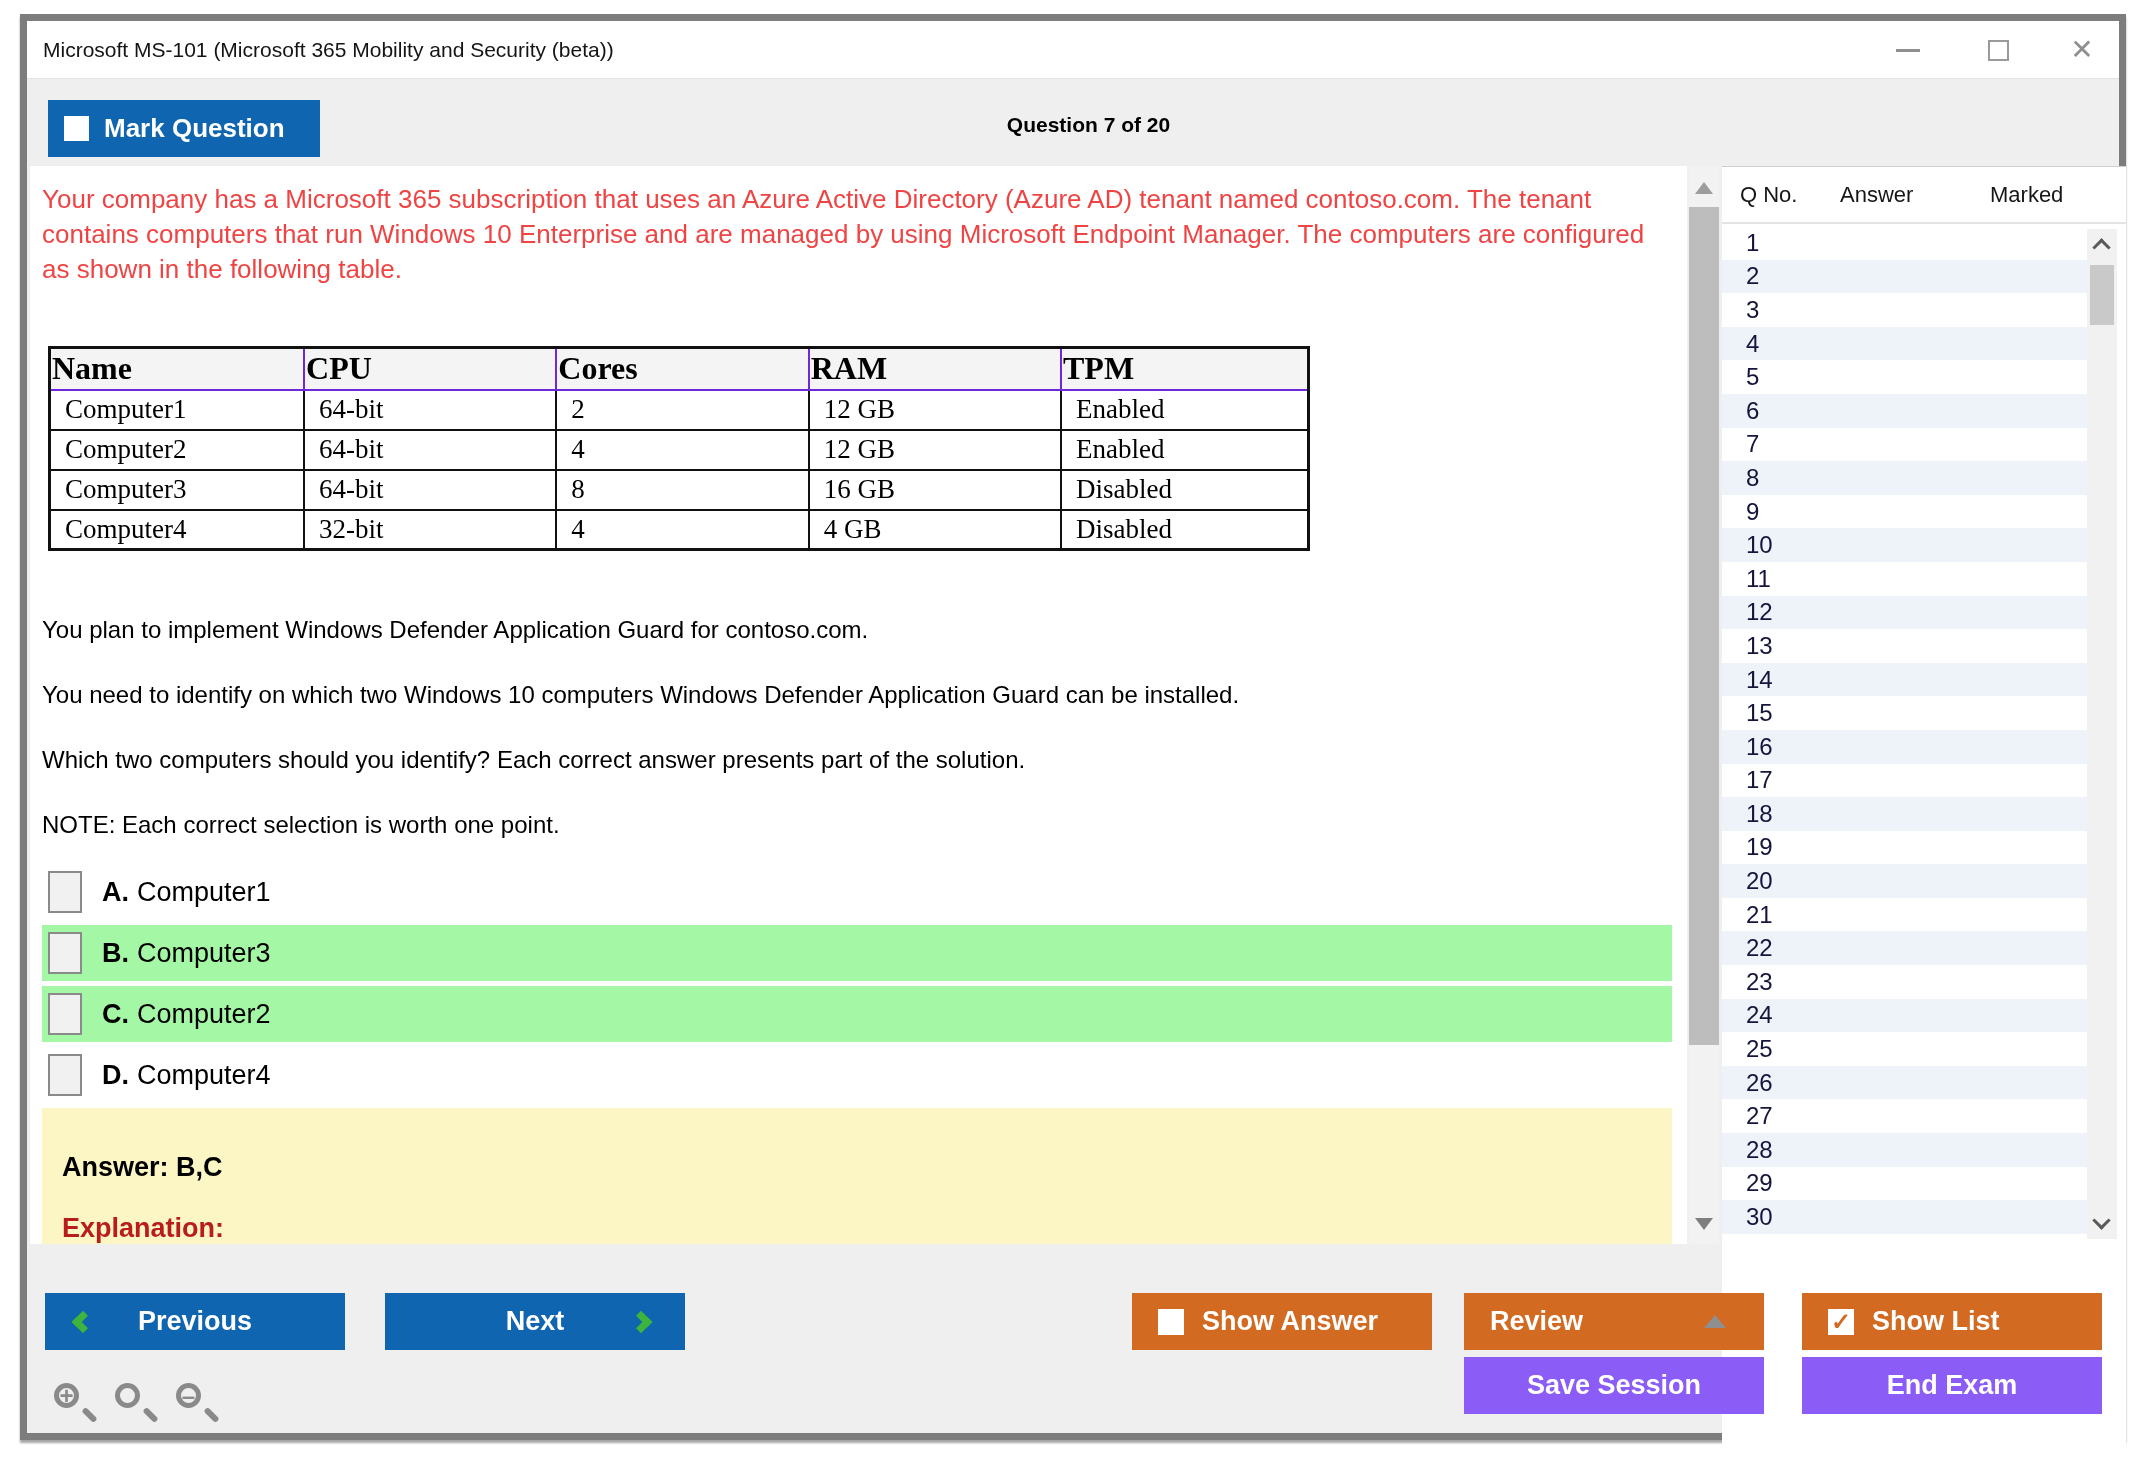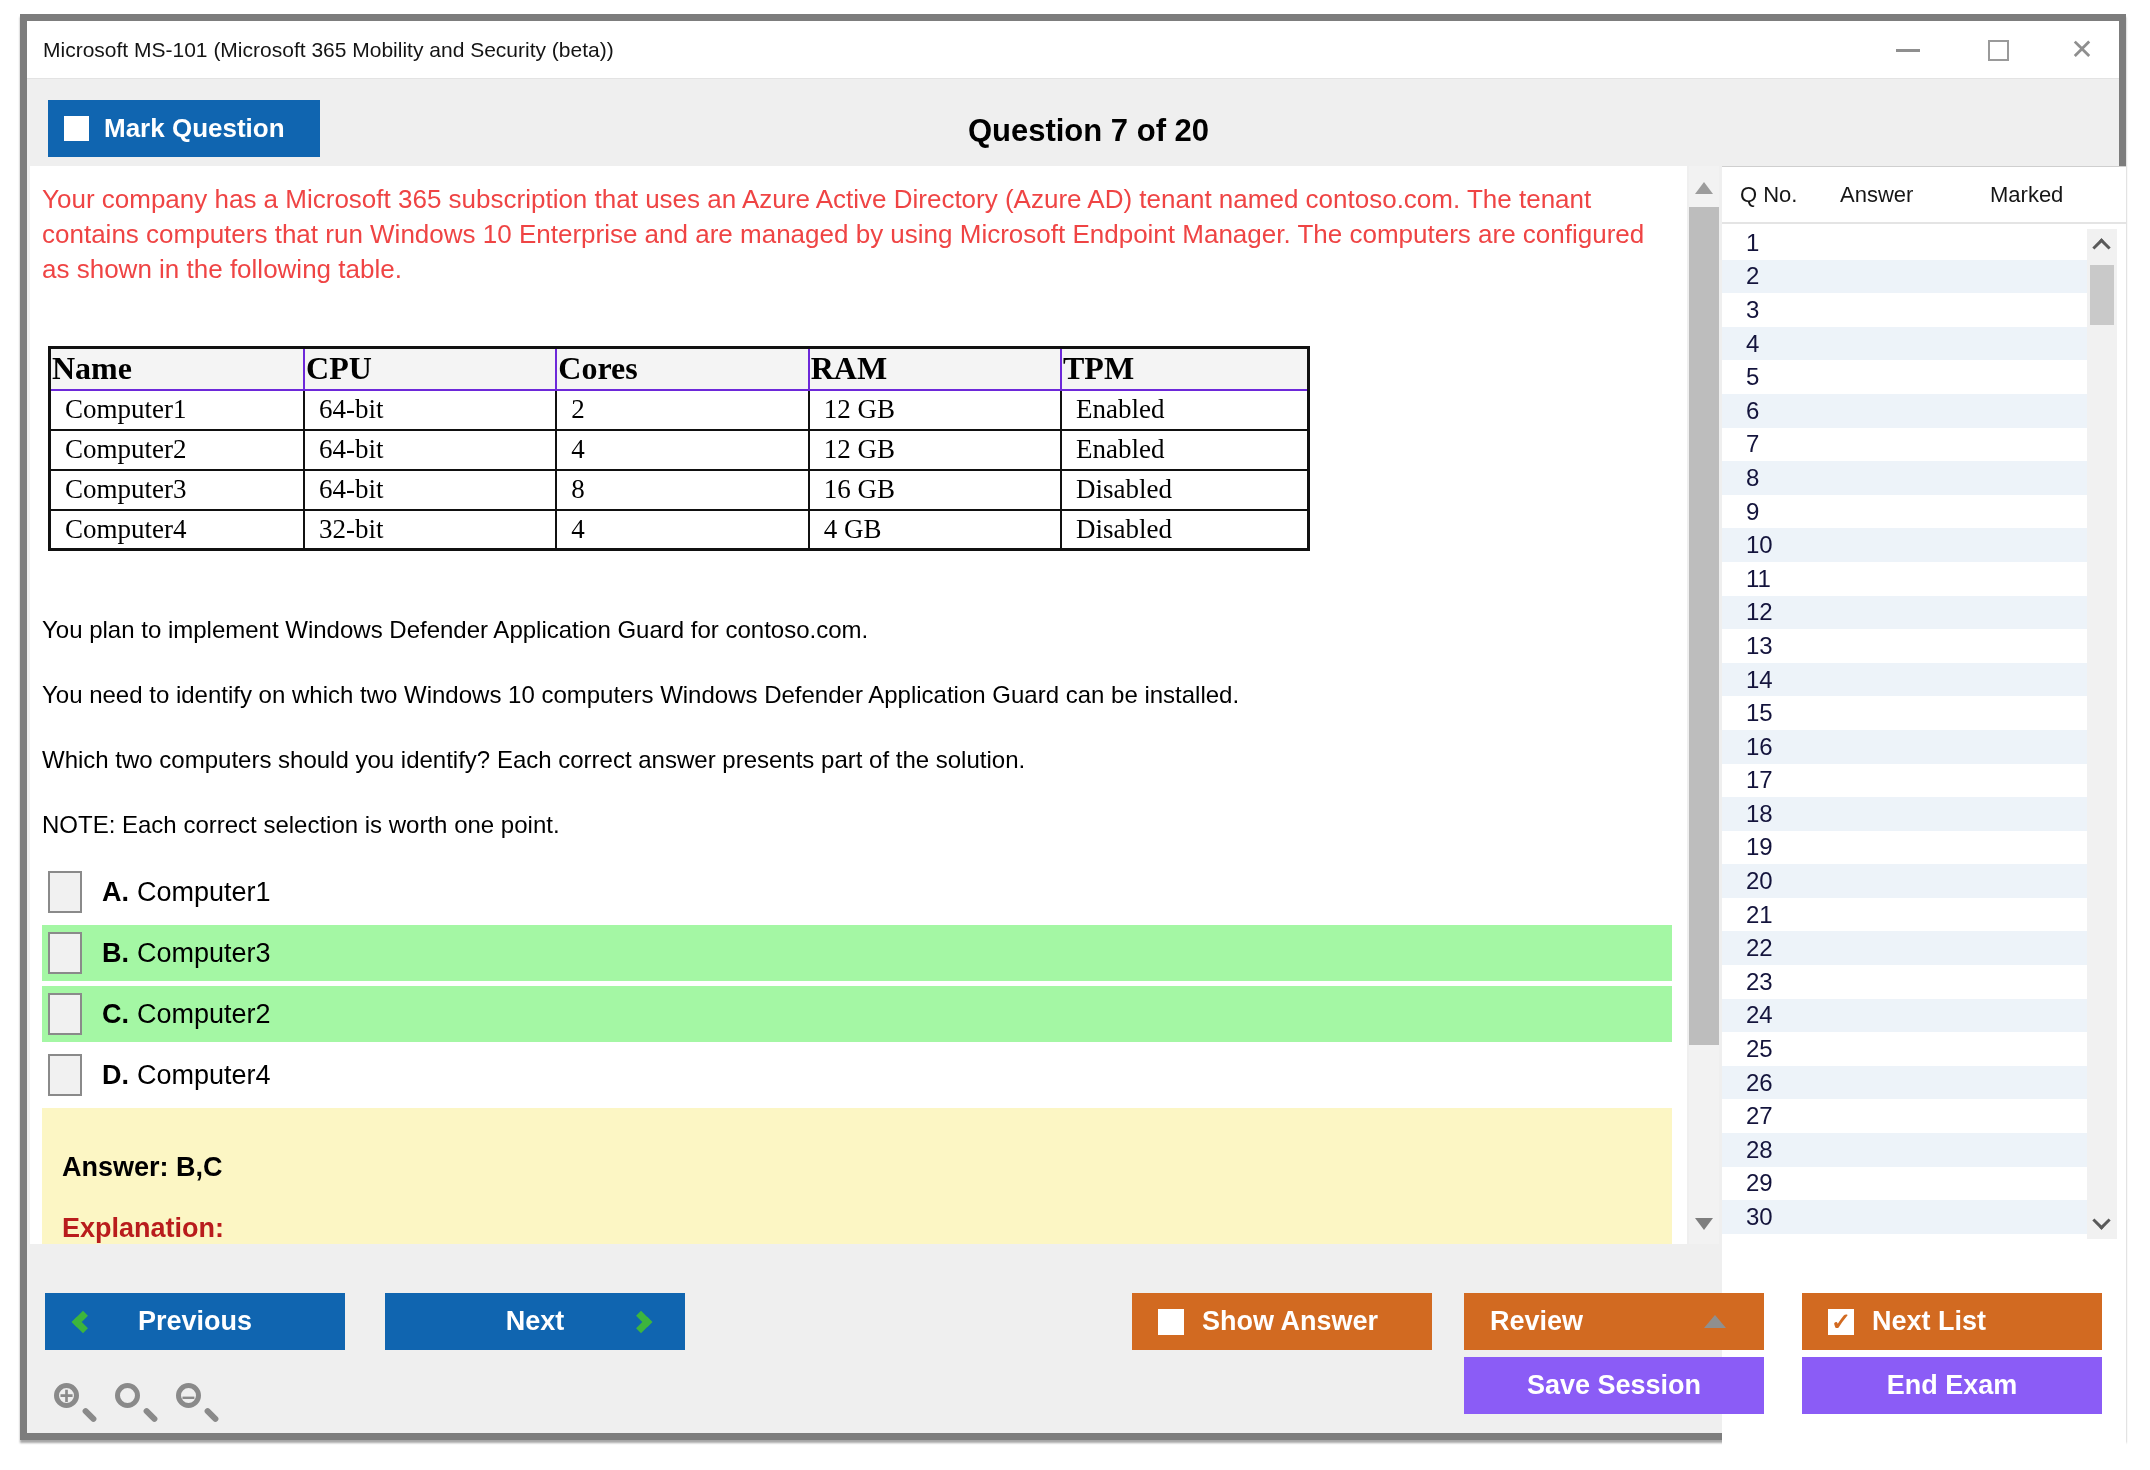--- a/index.html
+++ b/index.html
@@ -19,21 +19,21 @@
   .glyph-min{width:24px;height:3px;background:#8f8f8f;}
   .glyph-max{width:21px;height:21px;border:2px solid #9a9a9a;}
   .glyph-close{font-size:28px;color:#8f8f8f;line-height:1;}
 
   
   .mark-btn{position:absolute;left:21px;top:79px;width:272px;height:57px;background:#1065b0;
     display:flex;align-items:center;padding-left:16px;cursor:pointer;}
   .mark-cbx{width:25px;height:25px;background:#ffffff;margin-right:15px;}
   .mark-label{color:#ffffff;font-weight:bold;font-size:26px;}
   .q-counter{position:absolute;left:0;top:92px;width:2092px;text-align:center;
-    font-size:31px;font-weight:bold;color:#000;padding-left:31px;}
+    font-size:21px;font-weight:bold;color:#000;padding-left:31px;}
 
   
   .main-panel{position:absolute;left:3px;top:145px;width:1657px;height:1078px;background:#ffffff;overflow:hidden;}
   .q-intro{position:absolute;left:12px;top:16px;width:1610px;font-size:26px;line-height:35px;color:#ef4444;}
 
   table.spec{position:absolute;left:18px;top:180px;width:1262px;border-collapse:collapse;
     border:3px solid #111;font-family:"Liberation Serif",serif;}
   table.spec th{border:2px solid #6d28d9;height:42px;font-size:32px;font-weight:bold;
     text-align:left;background:#f4f4f4;}
   table.spec td{border:2px solid #111;height:40px;font-size:27px;padding-left:14px;background:#fff;}
@@ -332,21 +332,21 @@
     <span class="tb-label">Show Answer</span>
   </div>
   <div class="tb-btn orange btn-review">
     <span class="tb-label">Review</span>
     <span class="review-tri"></span>
   </div>
   <div class="tb-btn orange btn-show-list">
     <span class="tb-cbx">
         <span class="tb-check">✓</span>
       </span>
-    <span class="tb-label">Next List</span>
+    <span class="tb-label">Show List</span>
   </div>
   <div class="tb-btn navy btn-save">
     <span class="tb-label">Save Session</span>
   </div>
   <div class="tb-btn navy btn-end">
     <span class="tb-label">End Exam</span>
   </div>
 
   <div class="zoom-icons">
     <div class="mag">

